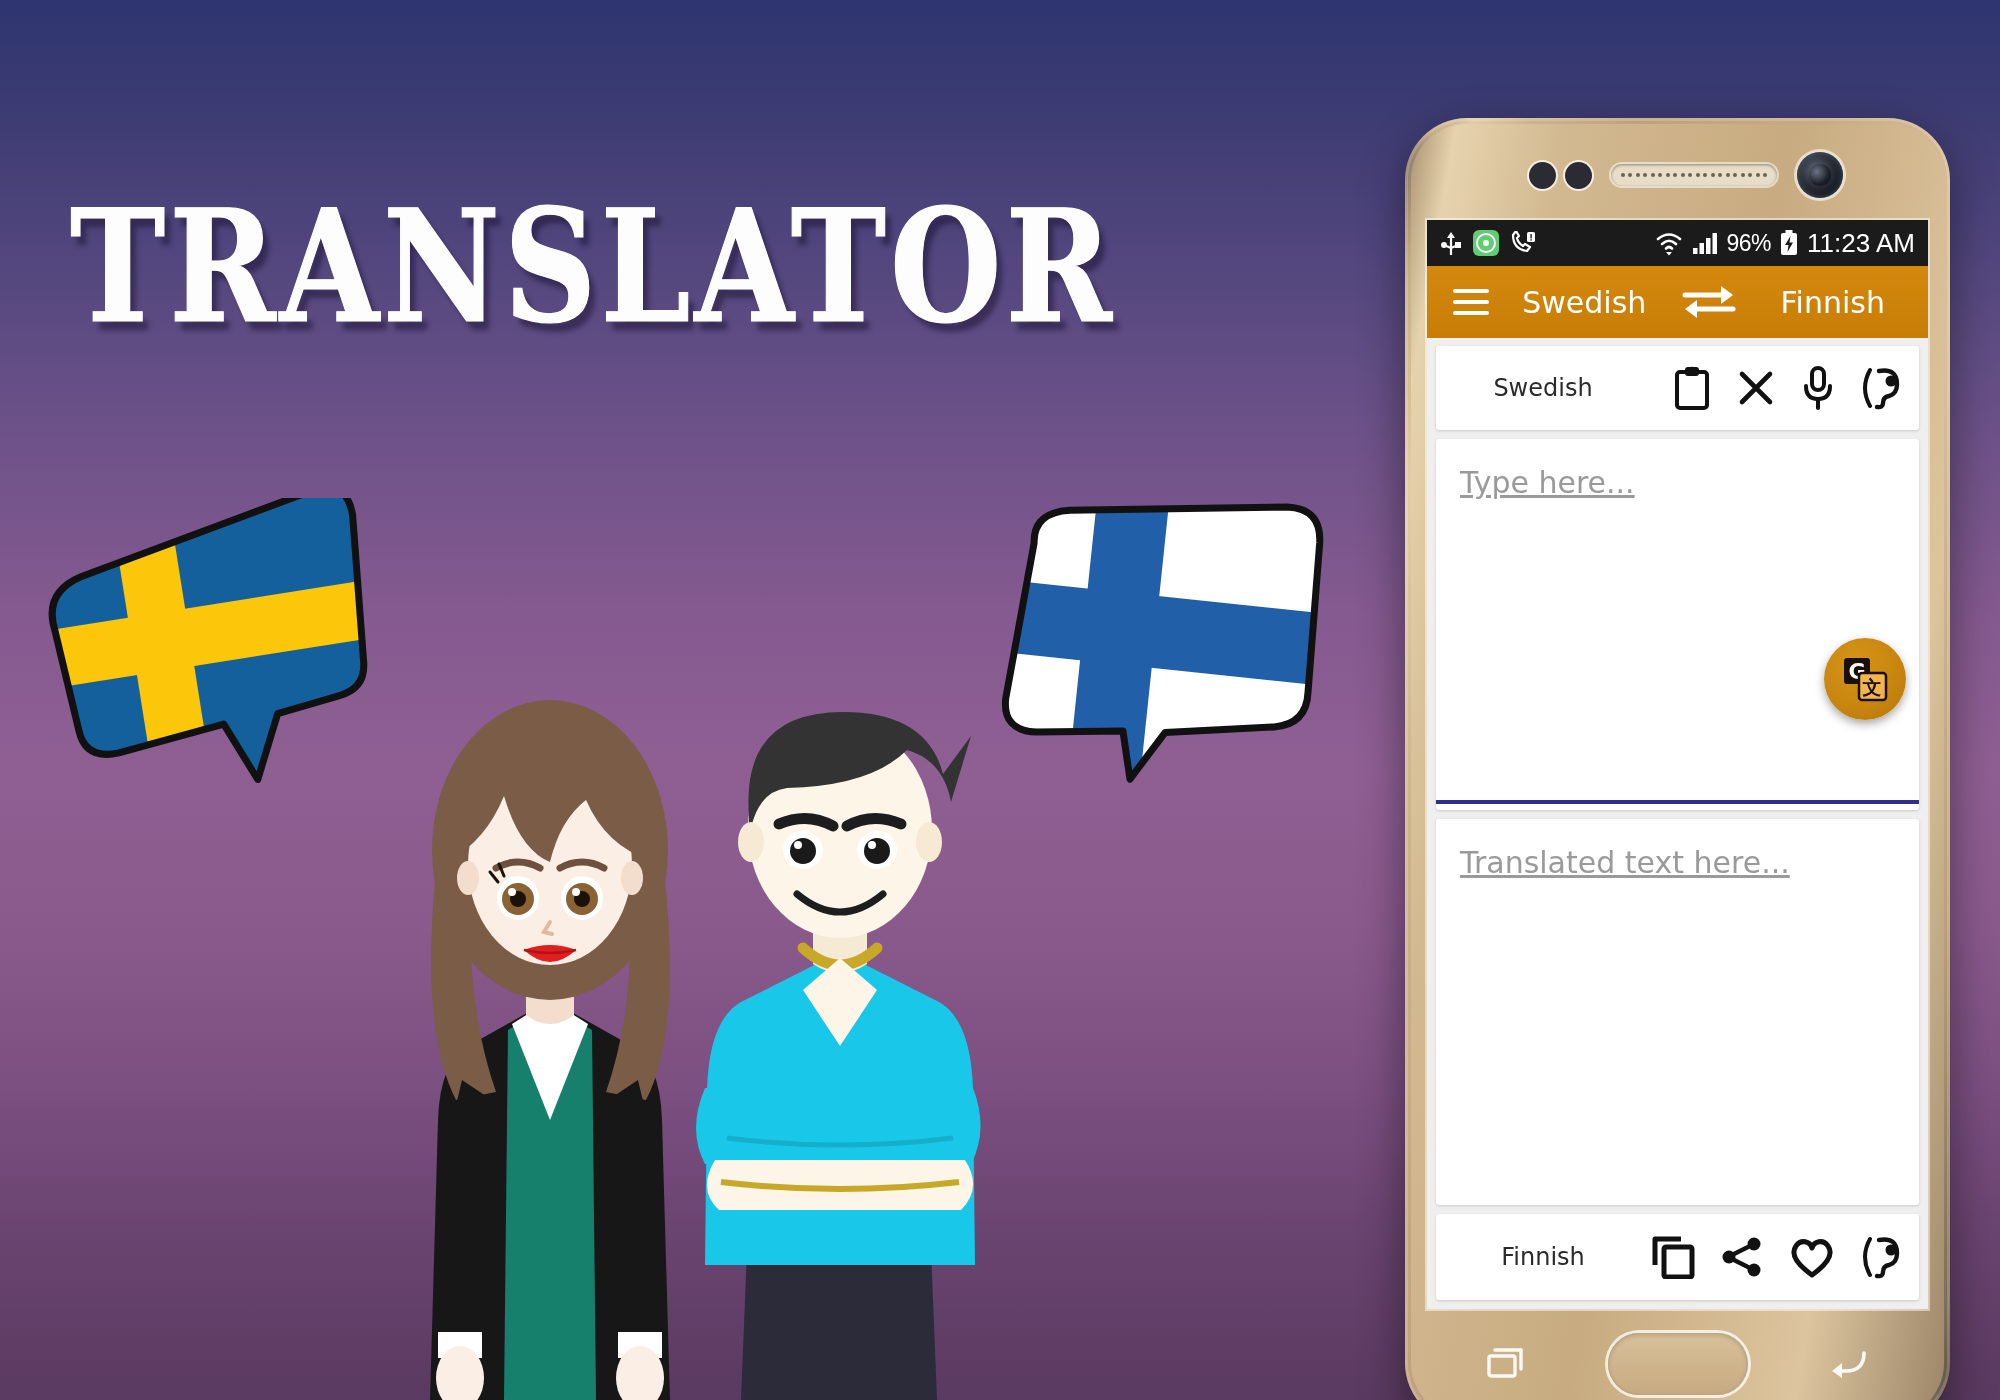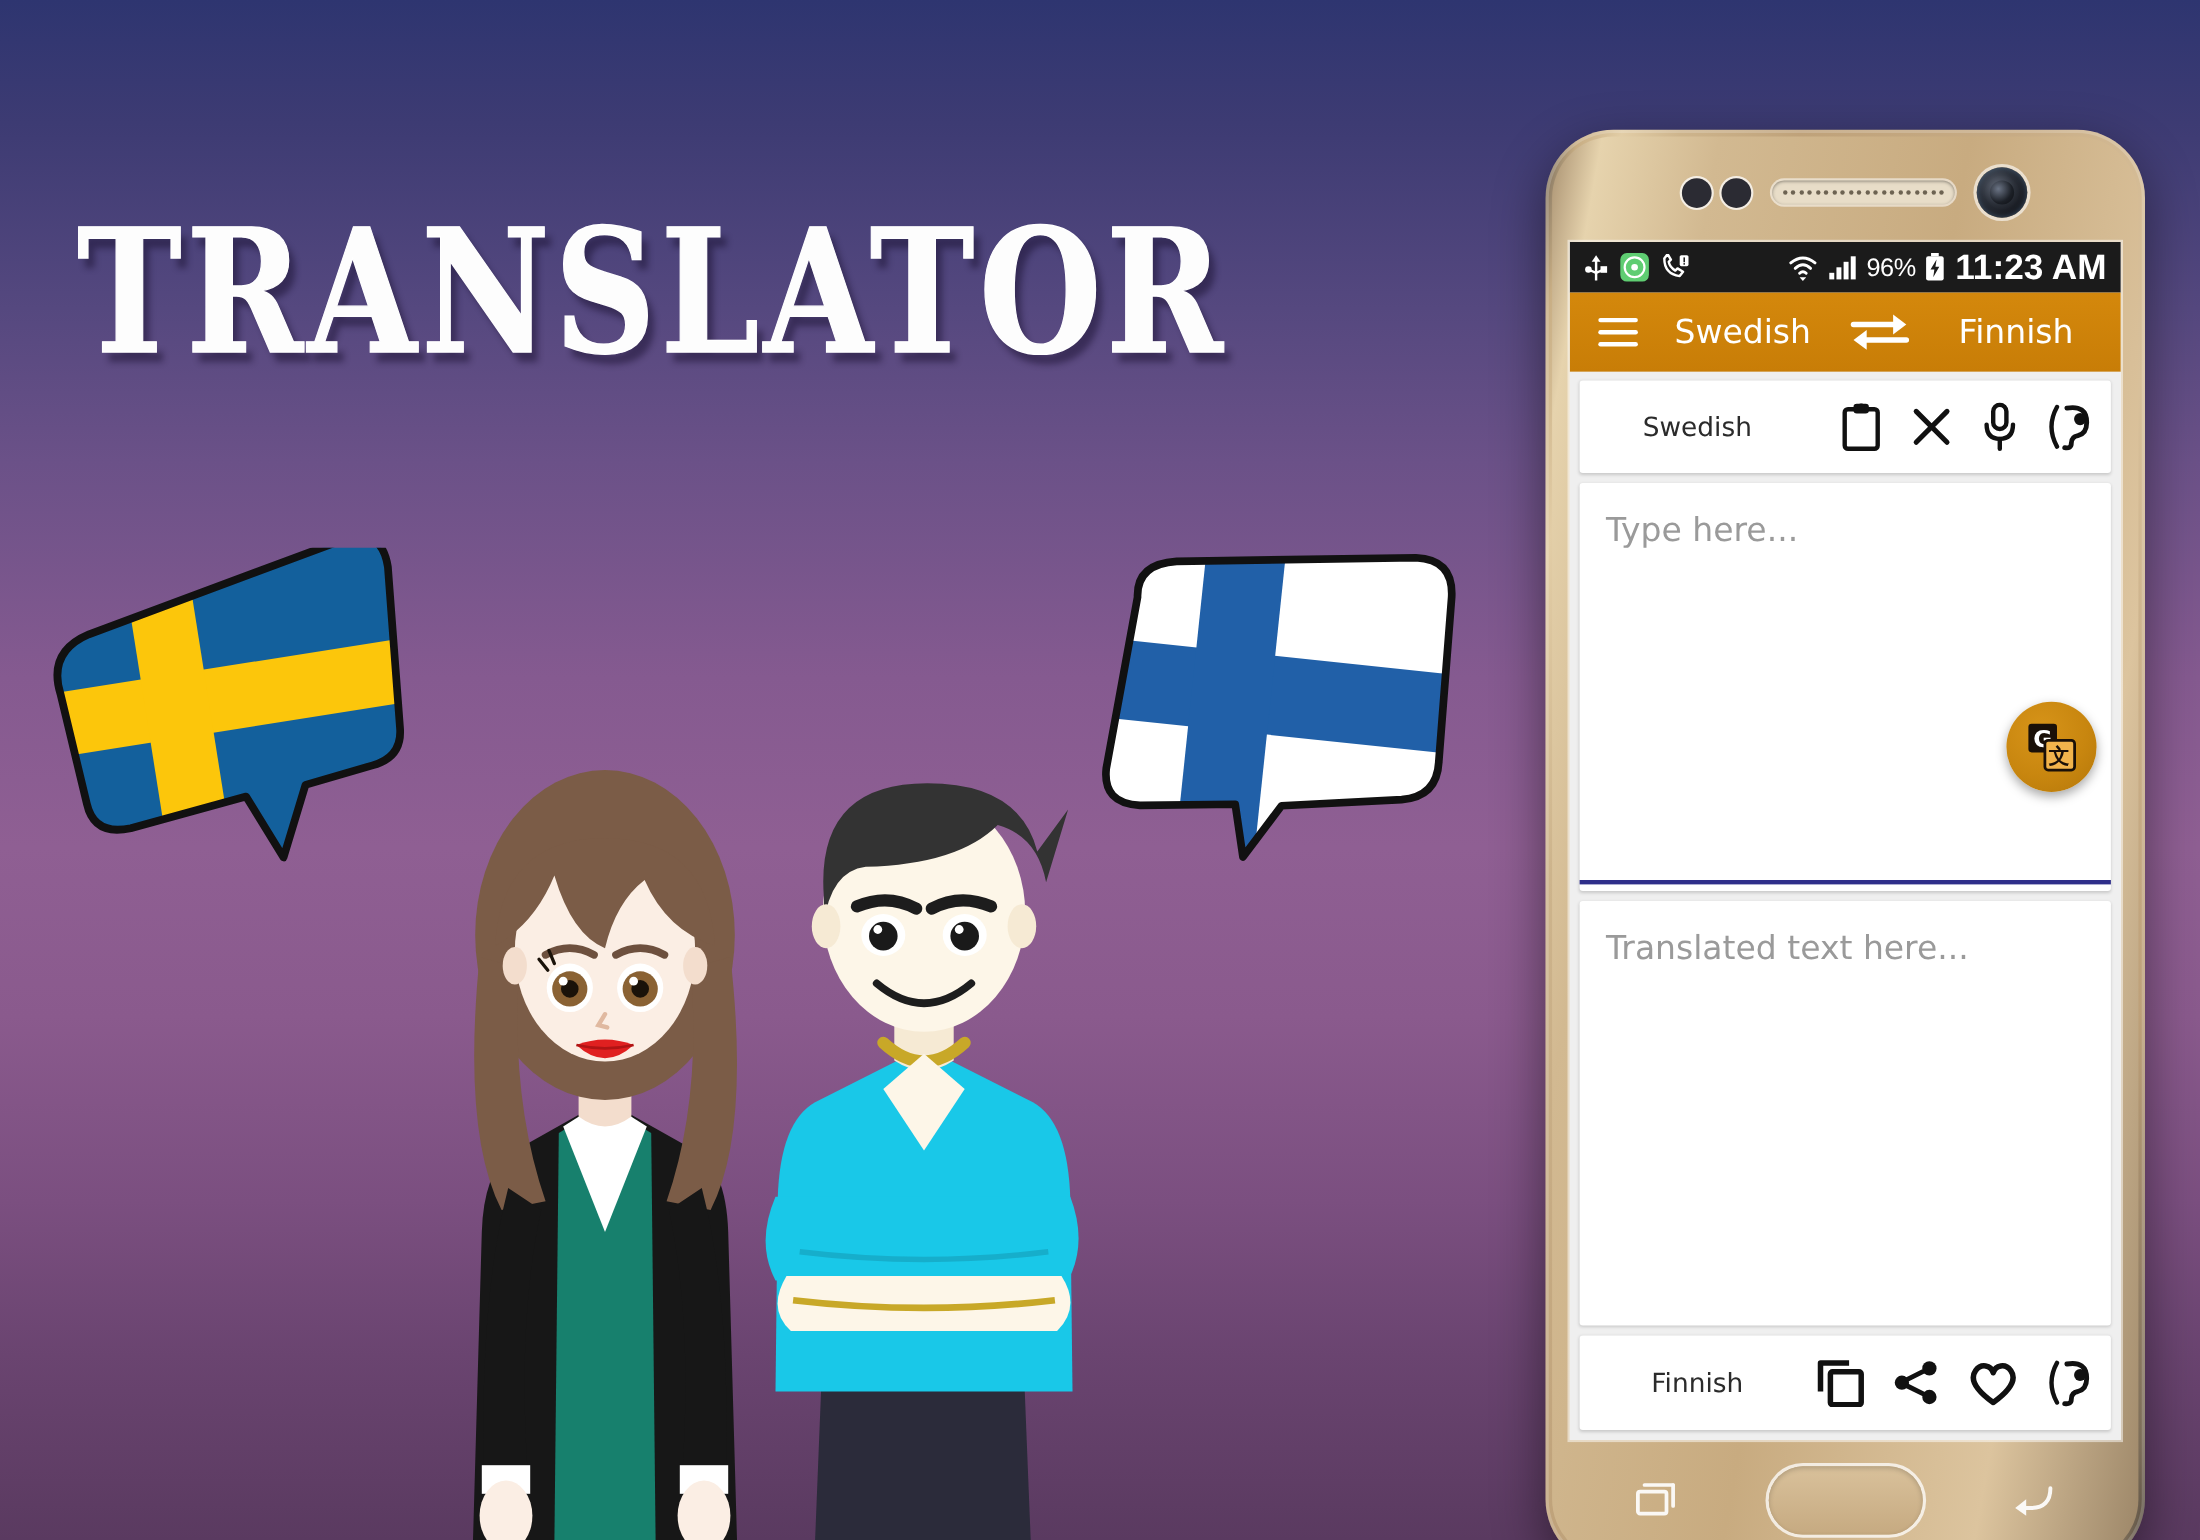--- a/index.html
+++ b/index.html
@@ -97,21 +97,21 @@
   .navbtn.back{right:76px;}
 
   
   .statusbar{
     height:46px;background:#1b1b1b;display:flex;align-items:center;
     padding:0 13px;color:#fff;font-size:25px;gap:10px;
   }
   .sb-left{display:flex;align-items:center;gap:11px;}
   .sb-right{margin-left:auto;display:flex;align-items:center;gap:9px;}
   .sb-pct{font-size:23px;letter-spacing:-.5px;}
-  .sb-time{font-size:32px;letter-spacing:0px;font-weight:bold;}
+  .sb-time{font-size:26px;letter-spacing:0px;}
   .green-ico{width:26px;height:26px;border-radius:6px;background:#5fcd72;
     display:flex;align-items:center;justify-content:center;position:relative;}
   .green-ico::before{content:"";width:16px;height:16px;border-radius:50%;border:2.5px solid #fff;}
   .green-ico::after{content:"";position:absolute;width:6px;height:6px;border-radius:50%;background:#fff;}
 
   
   .appbar{
     height:72px;background:linear-gradient(180deg,#d4880c,#c87d07);
     display:flex;align-items:center;color:#fff;
     font-family:"DejaVu Sans",sans-serif;
@@ -127,21 +127,21 @@
     box-sizing:border-box;display:flex;flex-direction:column;gap:9px;position:relative;}
   .card{background:#fff;border-radius:3px;box-shadow:0 1px 3px rgba(0,0,0,.16);}
 
   .srcbar{height:84px;display:flex;align-items:center;padding:0 16px 0 0;}
   .srcbar .lbl{width:214px;text-align:center;font-size:24px;color:#2b2b2b;
     font-family:"DejaVu Sans",sans-serif;}
   .srcbar .icons{margin-left:auto;display:flex;align-items:center;gap:26px;}
 
   .input-card{flex:1 1 auto;min-height:0;padding:26px 24px 0;position:relative;
     display:flex;flex-direction:column;}
-  .ph{font-size:30px;color:#9a9a9a;font-family:"DejaVu Sans",sans-serif;}
+  .ph{font-size:30px;color:#9a9a9a;font-family:"DejaVu Sans",sans-serif;text-decoration:underline;}
   .underline{position:absolute;left:0;right:0;bottom:6px;height:4px;background:#2f2f8a;}
 
   .out-card{flex:1 1 auto;min-height:0;padding:26px 24px 15px;}
 
   .dstbar{height:86px;display:flex;align-items:center;padding:0 16px 0 0;}
   .dstbar .lbl{width:214px;text-align:center;font-size:24px;color:#2b2b2b;
     font-family:"DejaVu Sans",sans-serif;}
   .dstbar .icons{margin-left:auto;display:flex;align-items:center;gap:26px;}
 
   .fab{

